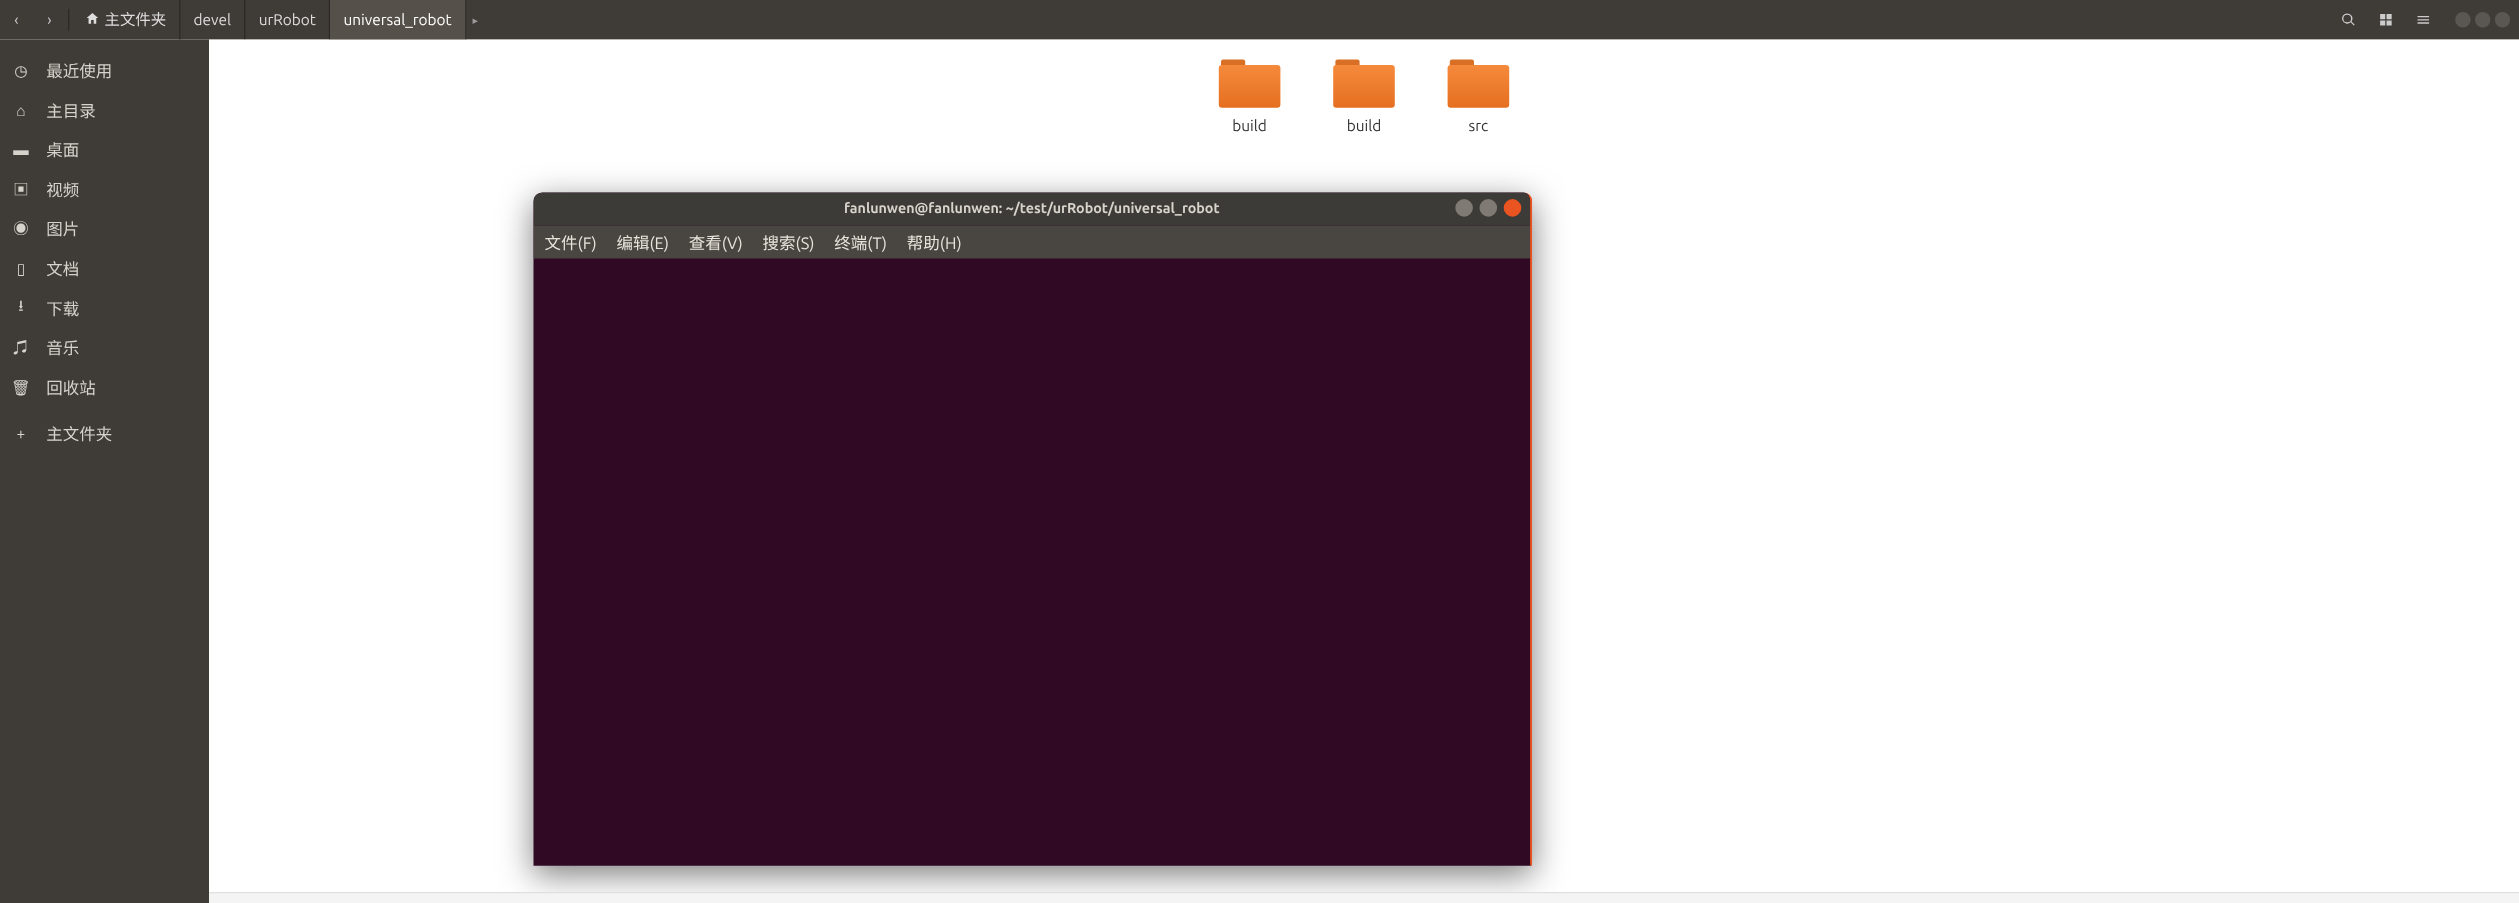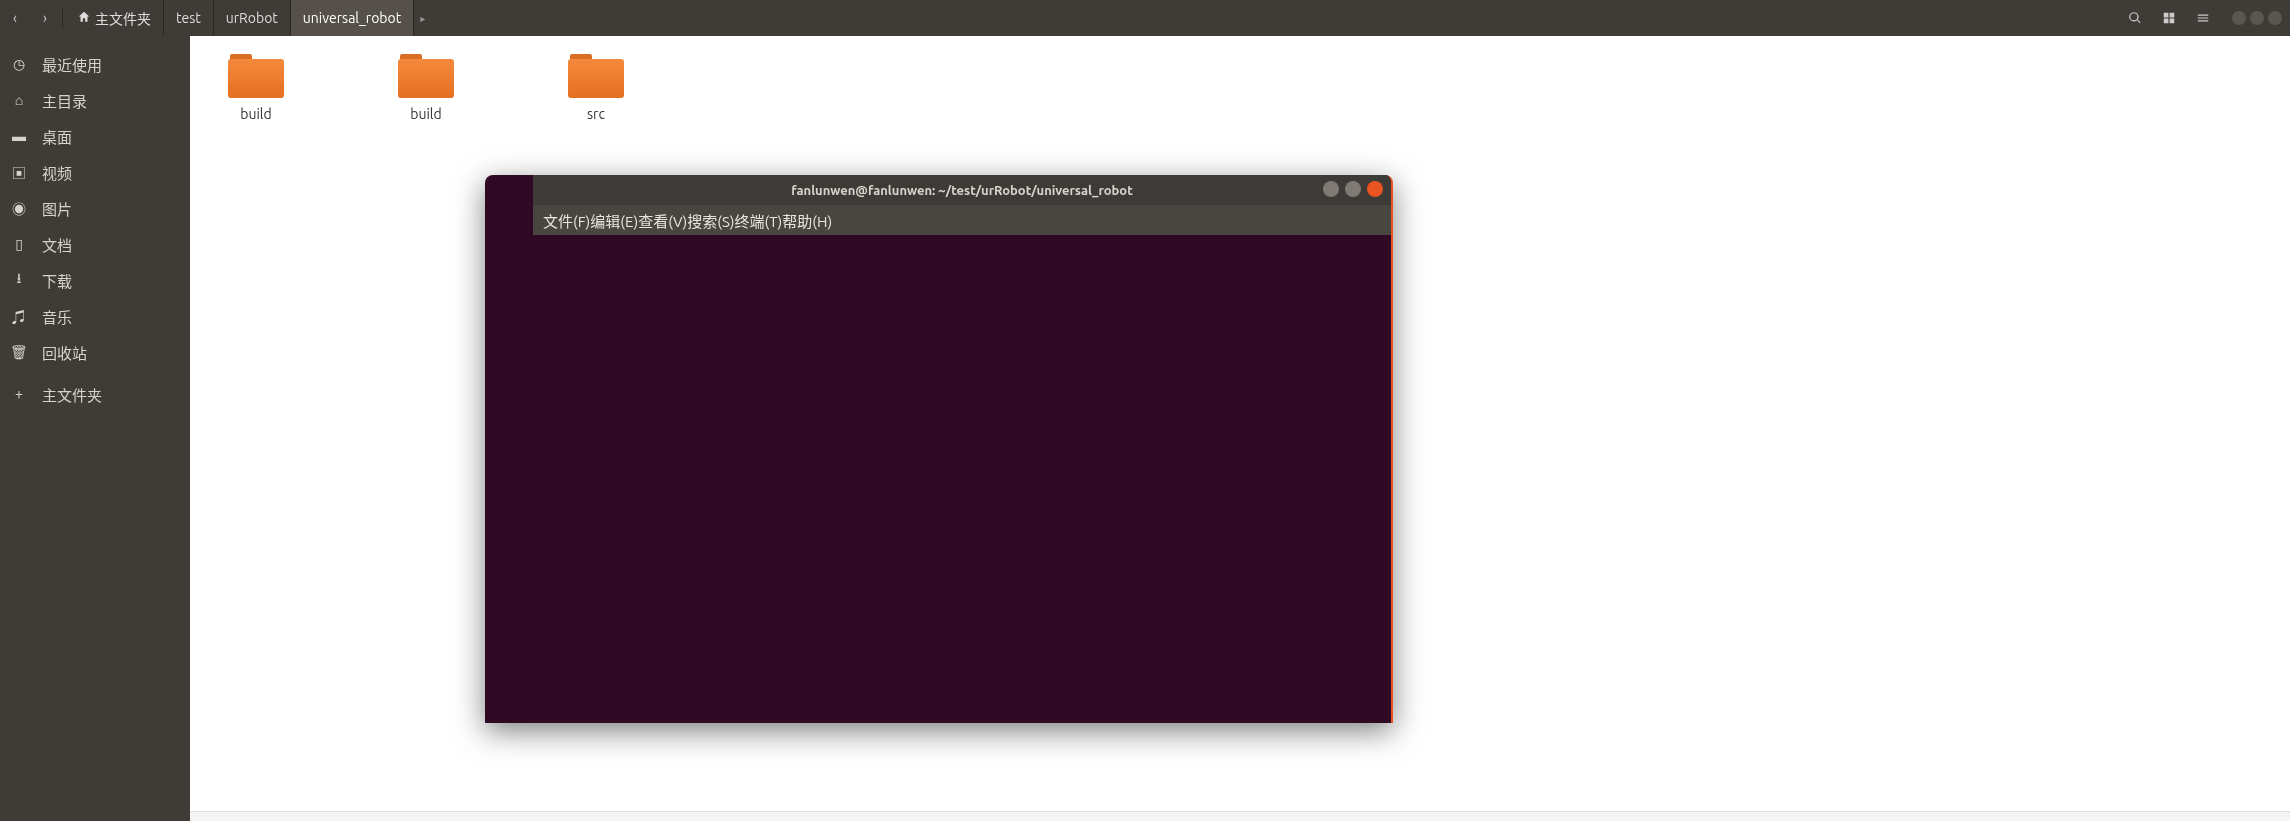--- a/index.html
+++ b/index.html
@@ -17,36 +17,36 @@
 .win-controls { display: flex; gap: 4px; margin-left: 10px; }
 .win-dot { width: 14px; height: 14px; border-radius: 50%; background: #5a5752; }
 
 
 .sidebar { position: absolute; left: 0; top: 36px; bottom: 0; width: 190px; background: #3f3b37; color: #d6d2cc; padding-top: 10px; }
 .sb-item { display: flex; align-items: center; height: 36px; padding-left: 10px; gap: 14px; cursor: pointer; font-size: 15px; }
 .sb-icon { width: 18px; text-align: center; font-size: 14px; }
 
 
 .filepane { position: absolute; left: 190px; right: 0; top: 36px; bottom: 0; background: #fff; padding: 18px 26px; }
-.folders { display: flex; gap: 90px; }
+.folders { display: flex; gap: 24px; justify-content: center; }
 .folder { display: flex; flex-direction: column; align-items: center; width: 80px; cursor: pointer; }
 .folder-icon { width: 56px; height: 44px; position: relative; }
 .folder-icon::before { content: ""; position: absolute; top: 0; left: 2px; width: 22px; height: 8px; background: #d96f24; border-radius: 2px 2px 0 0; }
 .folder-icon::after { content: ""; position: absolute; top: 5px; left: 0; right: 0; bottom: 0; background: linear-gradient(#f58a3c, #e56f20); border-radius: 3px; }
 .folder-label { margin-top: 8px; font-size: 14px; color: #333; }
 
 
-.terminal { position: absolute; left: 485px; top: 175px; width: 908px; height: 548px; background: #300a24; border-radius: 8px 8px 0 0; box-shadow: 0 8px 30px rgba(0,0,0,.5); overflow: hidden; border-right: 2px solid #e95420; padding-left: 48px;}
+.terminal { position: absolute; left: 485px; top: 175px; width: 908px; height: 612px; background: #300a24; border-radius: 8px 8px 0 0; box-shadow: 0 8px 30px rgba(0,0,0,.5); overflow: hidden; border-right: 2px solid #e95420;}
 .term-title { height: 30px; background: #3c3b37; color: #d8d4cc; display: flex; align-items: center; justify-content: center; font-size: 13px; font-weight: bold; position: relative; }
 .term-controls { position: absolute; right: 8px; top: 6px; display: flex; gap: 6px; }
 .tc { width: 16px; height: 16px; border-radius: 50%; }
 .tc.min { background: #7f7b74; }
 .tc.max { background: #7f7b74; }
 .tc.close { background: #e95420; }
-.term-menu { height: 30px; background: #494540; color: #e8e4dc; display: flex; align-items: center; padding: 0 10px; font-size: 15px; }
+.term-menu { height: 30px; background: #494540; color: #e8e4dc; display: flex; align-items: center; padding: 0 10px; gap: 18px; font-size: 15px; }
 .term-menu span { cursor: pointer; }
 .term-body { padding: 4px 6px; font-family: "Ubuntu Mono", monospace; font-size: 15px; line-height: 1.3; }
 .prompt-user { color: #8ae234; font-weight: bold; }
 .prompt-path { color: #729fcf; font-weight: bold; }
 .prompt-cmd { color: #eee; }
 .cursor { display: inline-block; width: 9px; height: 15px; background: #eee; vertical-align: text-bottom; }
 
 
 .bottom-strip { position: absolute; left: 190px; right: 0; bottom: 0; height: 10px; background: #f4f4f4; border-top: 1px solid #ddd;}
 
@@ -62,21 +62,21 @@
   <div class="tb-divider"></div>
   <div class="breadcrumb">
     <div class="crumb crumb-home">
       <span>
         <svg viewBox="0 0 24 24">
             <path d="M12 3l9 8h-3v9h-4v-6H10v6H6v-9H3z"></path>
           </svg>
       </span>
       <span>主文件夹</span>
     </div>
-    <div class="crumb">test</div>
+    <div class="crumb">devel</div>
     <div class="crumb">urRobot</div>
     <div class="crumb active">universal_robot</div>
     <span class="arrow-right-small">▸</span>
   </div>
   <div class="tb-right">
     <div class="tb-btn">
       <svg viewBox="0 0 24 24">
           <path d="M10 2a8 8 0 105.3 14l5 5 1.4-1.4-5-5A8 8 0 0010 2zm0 2a6 6 0 110 12 6 6 0 010-12z"></path>
         </svg>
     </div>

